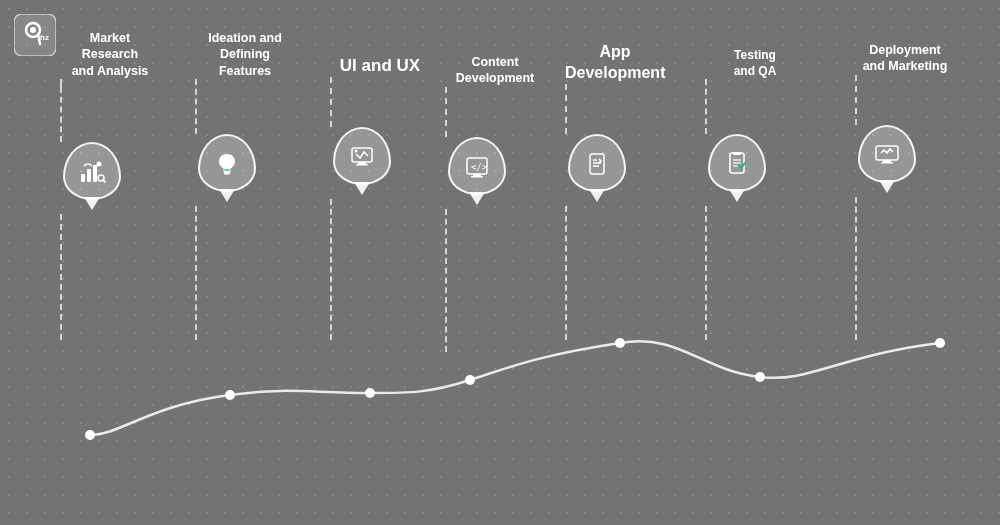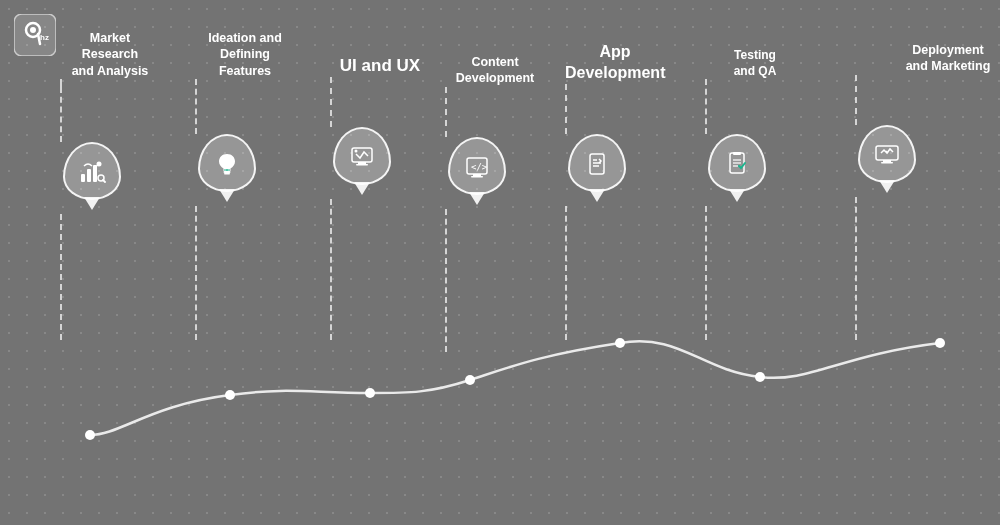--- a/index.html
+++ b/index.html
@@ -248,21 +248,21 @@
               <line x1="10" y1="16" x2="15" y2="16" stroke="white" stroke-width="1.2"></line>
               <path d="M16 16 L18 18 L22 13" stroke="#1ab58e" stroke-width="2" fill="none" stroke-linecap="round"></path>
             </svg>
         </div>
       </div>
       <div style="flex:1; width:2px; border-left:2px dashed rgba(255,255,255,0.7);"></div>
     </div>
 
     <div class="step" style="left:855px; top:0; height:340px;">
       <div style="height:42px;"></div>
-      <div class="step-label" style="font-size:12.5px;margin-left:43px;">Deployment<br>and Marketing</div>
+      <div class="step-label" style="font-size:12.5px;">Deployment<br>and Marketing</div>
       <div style="width:2px; border-left:2px dashed rgba(255,255,255,0.7); height:50px;"></div>
       <div class="icon-bubble">
         <div class="circle">
           <svg viewBox="0 0 28 28" fill="white">
               <rect x="3" y="5" width="22" height="14" rx="2" stroke="white" stroke-width="1.5" fill="none"></rect>
               <rect x="10" y="19" width="8" height="2"></rect>
               <rect x="8" y="21" width="12" height="1.5" rx="0.75"></rect>
               <path d="M8 12 L11 9 L14 12 L17 8 L20 11" stroke="white" stroke-width="1.5" fill="none"></path>
               <line x1="13" y1="10" x2="15" y2="12" stroke="white" stroke-width="1.2"></line>
             </svg>

